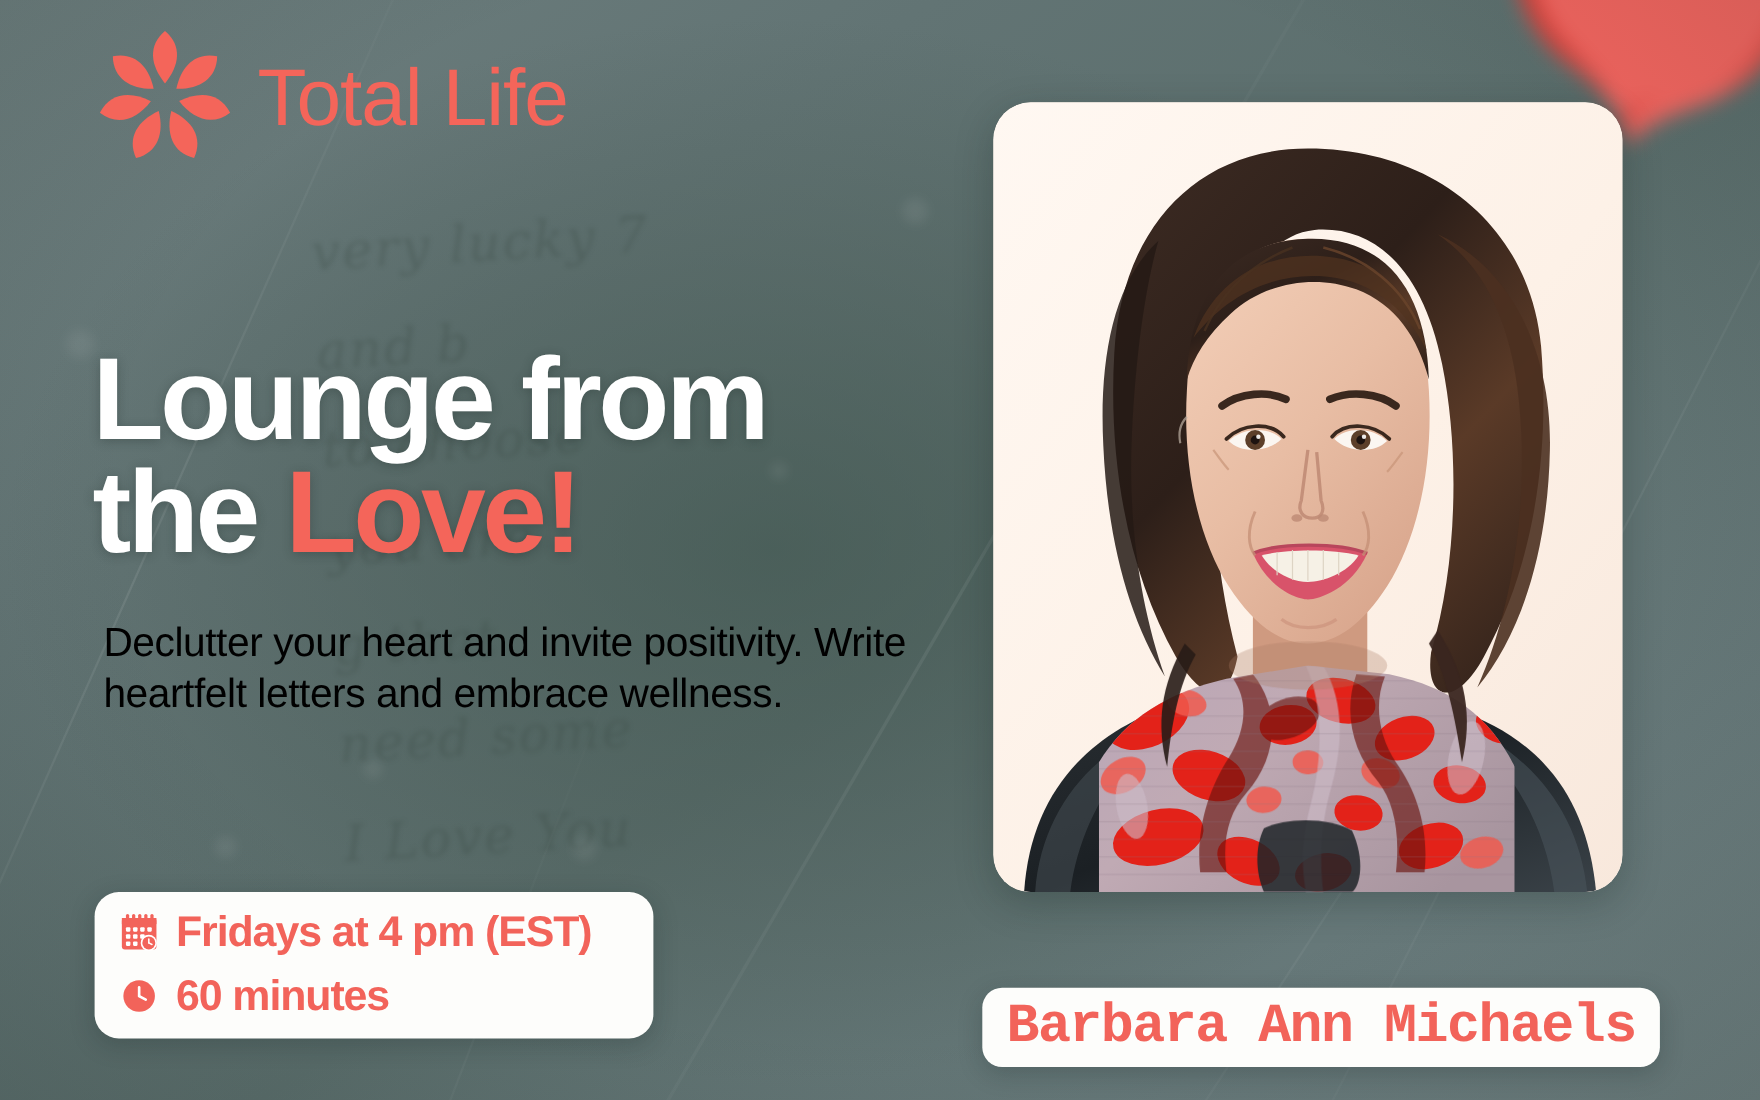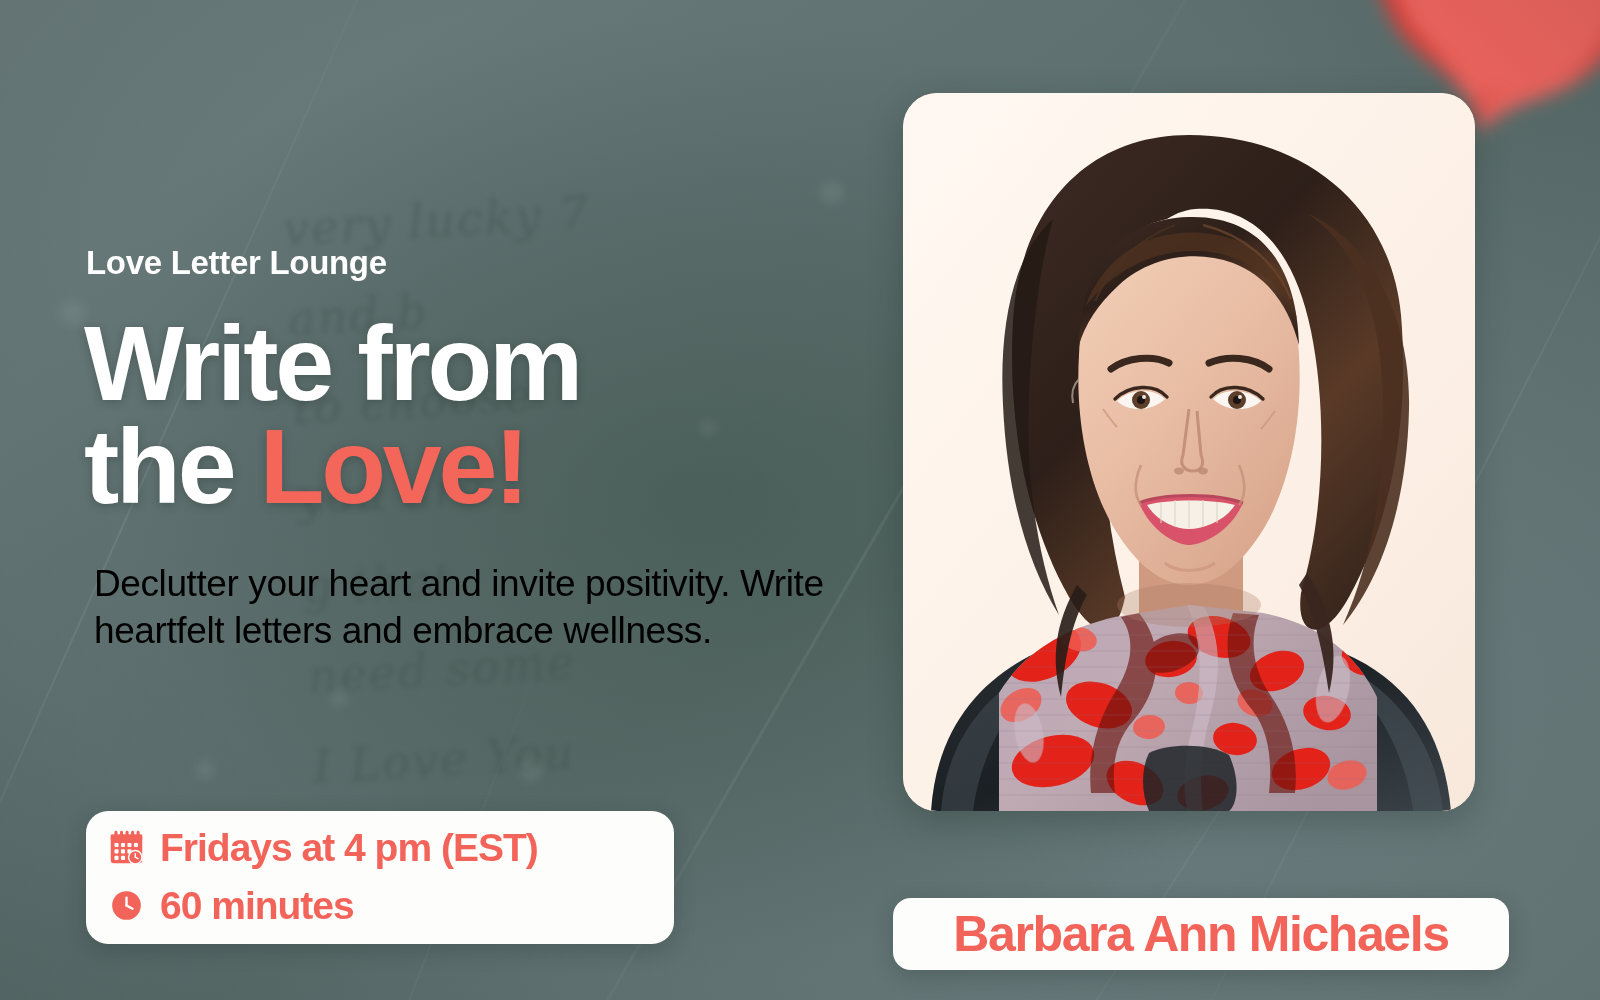--- a/index.html
+++ b/index.html
@@ -120,21 +120,21 @@
     font-size:37px;
     font-weight:400;
     line-height:1.28;
     letter-spacing:-0.4px;
     width:760px;
   }
 
   
   .schedule-pill {
     position:absolute; left:86px; top:811px;
-    width:588px;
+    width:508px;
     background:#fdfdfb;
     border-radius:22px;
     padding:15px 26px 17px 22px;
     box-shadow:0 6px 22px rgba(20,34,30,0.22);
   }
   .sched-line { display:flex; align-items:center; gap:15px; }
   .sched-line + .sched-line { margin-top:14px; }
   .sched-text {
     color:#f2635a;
     font-size:39px;
@@ -171,20 +171,21 @@
 
   .name-pill {
     position:absolute;
     left:893px; top:898px;
     width:616px; height:72px;
     background:#fdfdfb;
     border-radius:18px;
     box-shadow:0 6px 22px rgba(20,34,30,0.22);
     display:flex; align-items:center; justify-content:center;
     overflow:hidden;
+    font-family:Liberation Mono, monospace;
   }
   .name-pill-text {
     color:#f2635a;
     font-size:50px;
     font-weight:bold;
     letter-spacing:-1.4px;
     line-height:1;
     white-space:nowrap;
   }
 </style>
@@ -221,25 +222,54 @@
 
   <svg class="heart-deco" viewBox="0 0 330 230">
     <path d="M60 10 C30 60 55 120 95 150 C130 176 150 200 150 225 C170 200 196 196 226 184 C270 166 300 130 305 80 C308 40 290 8 250 2 L70 0 Z" fill="#f9655f"></path>
     <path d="M60 14 C34 62 58 118 96 148 C112 160 124 172 132 186 C126 162 104 146 86 124 C62 94 54 52 68 16 Z" fill="#cf2b24" opacity=".85"></path>
     <path d="M232 178 C262 164 292 134 300 92 C304 66 296 40 278 26 C296 52 298 90 280 122 C266 148 248 166 232 178 Z" fill="#d83229" opacity=".75"></path>
     <path d="M140 206 C146 194 160 186 178 180 C160 190 148 198 142 212 Z" fill="#c92a23" opacity=".7"></path>
   </svg>
 
   <div class="bg-vignette"></div>
 
-
-  <div class="eyebrow">Love Letter Lounge</div>
+  <div class="logo-row">
+    <svg class="logo-mark" viewBox="0 0 100 100">
+      <g fill="#f4655a">
+        <g transform="translate(50,50)">
+          <g transform="rotate(0)">
+            <path d="M0,-10 C10,-22 12,-36 0,-46 C-12,-36 -10,-22 0,-10 Z"></path>
+          </g>
+          <g transform="rotate(51.4)">
+            <path d="M0,-10 C10,-22 12,-36 0,-46 C-12,-36 -10,-22 0,-10 Z"></path>
+          </g>
+          <g transform="rotate(102.8)">
+            <path d="M0,-10 C10,-22 12,-36 0,-46 C-12,-36 -10,-22 0,-10 Z"></path>
+          </g>
+          <g transform="rotate(154.2)">
+            <path d="M0,-10 C10,-22 12,-36 0,-46 C-12,-36 -10,-22 0,-10 Z"></path>
+          </g>
+          <g transform="rotate(205.7)">
+            <path d="M0,-10 C10,-22 12,-36 0,-46 C-12,-36 -10,-22 0,-10 Z"></path>
+          </g>
+          <g transform="rotate(257.1)">
+            <path d="M0,-10 C10,-22 12,-36 0,-46 C-12,-36 -10,-22 0,-10 Z"></path>
+          </g>
+          <g transform="rotate(308.6)">
+            <path d="M0,-10 C10,-22 12,-36 0,-46 C-12,-36 -10,-22 0,-10 Z"></path>
+          </g>
+        </g>
+      </g>
+    </svg>
+    <span class="logo-word">Total Life</span>
+  </div>
+
 
   <h1 class="headline">
-    <span>Write from</span><br>
+    <span>Lounge from</span><br>
     <span>the </span><span class="accent">Love!</span>
   </h1>
 
   <p class="subcopy">Declutter your heart and invite positivity. Write heartfelt letters and embrace wellness.</p>
 
   <div class="schedule-pill">
     <div class="sched-line">
       <svg class="sched-ico" viewBox="0 0 40 40">
         <g fill="#f2635a">
           <rect x="3" y="6" width="34" height="31" rx="3"></rect>

